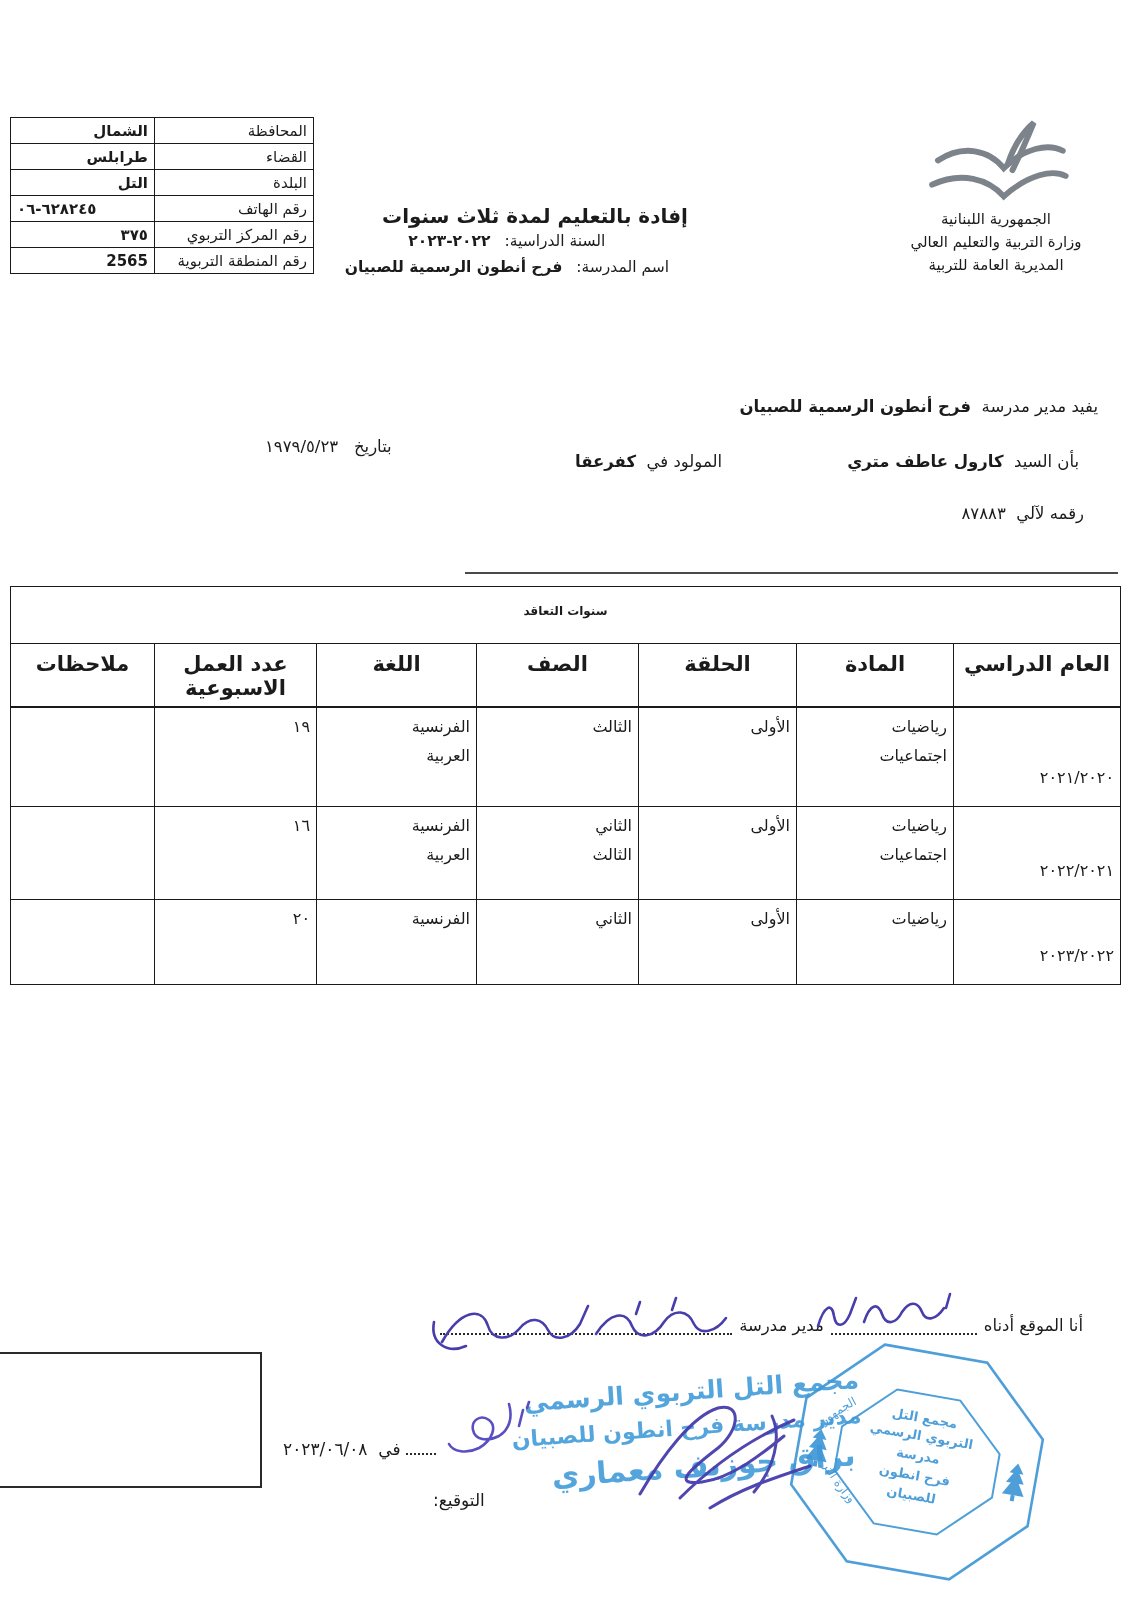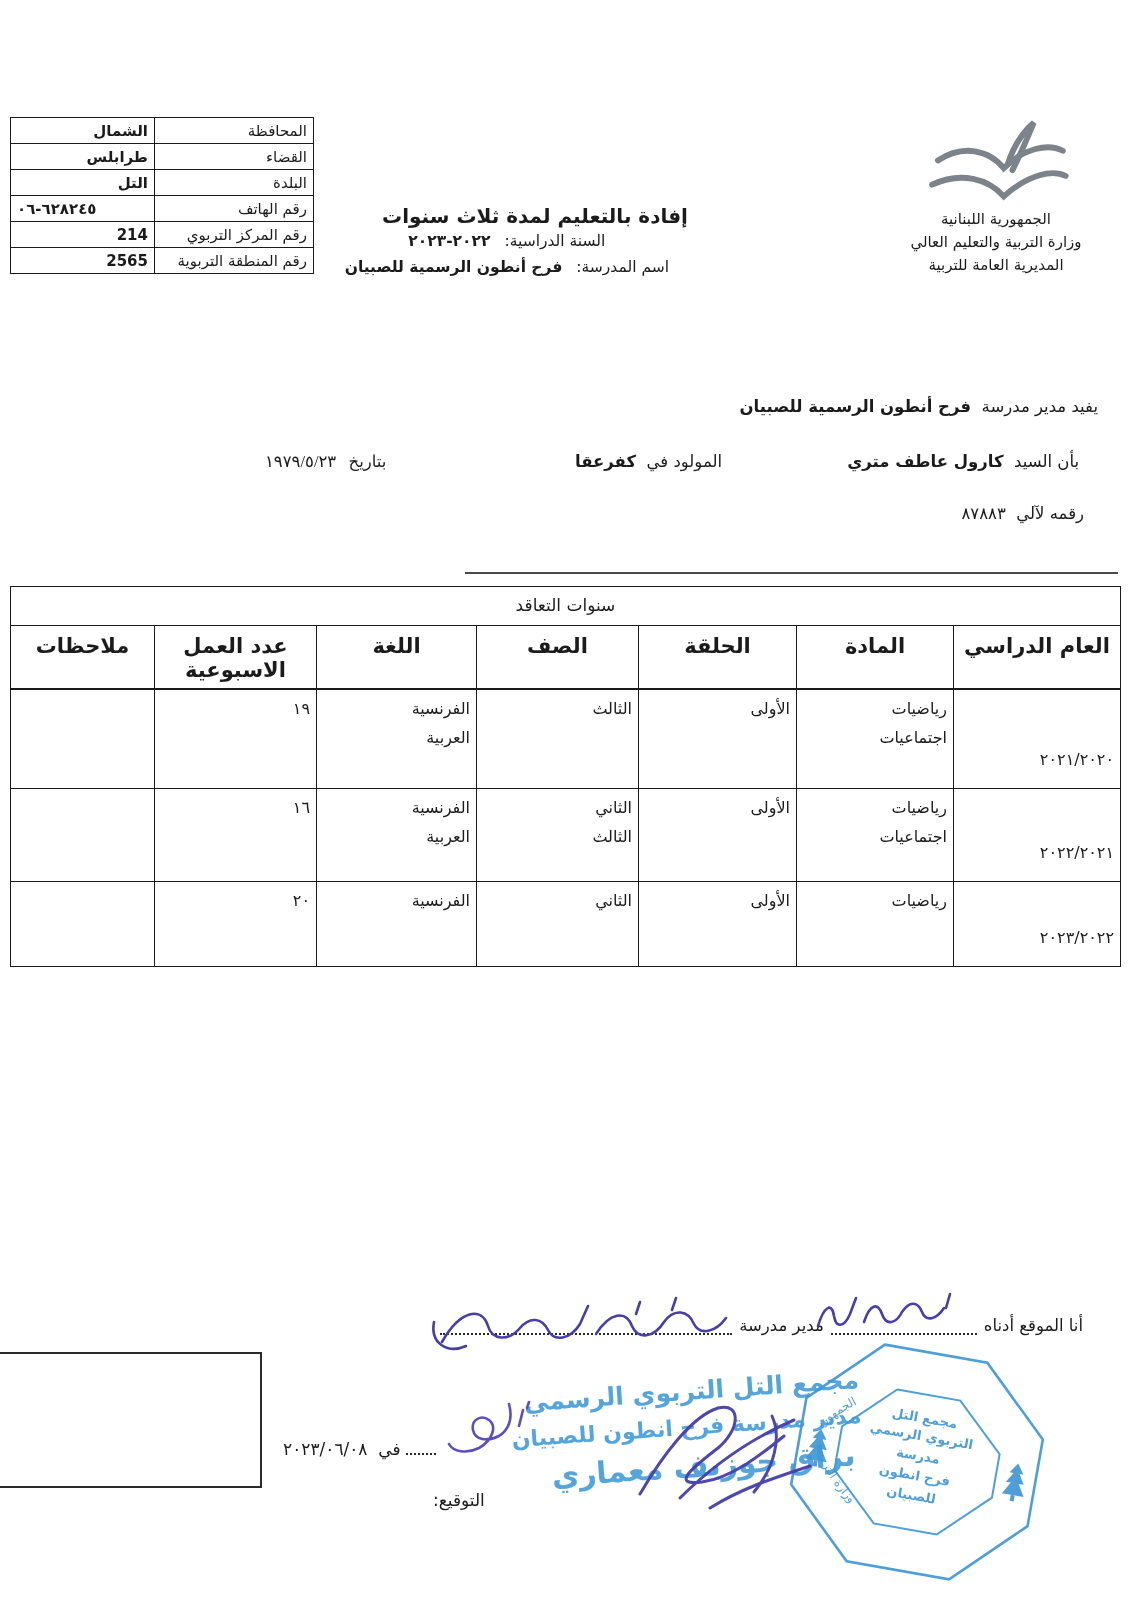--- a/index.html
+++ b/index.html
@@ -27,21 +27,21 @@
   .ministry .mline{font-size:15px;line-height:23px;white-space:nowrap;}
 
   
   .bline{position:absolute;font-size:16.5px;white-space:nowrap;}
   .bold{font-weight:bold;}
 
   
   .stray-line{position:absolute;left:465px;top:572px;width:653px;height:2px;background:#4a4a4a;}
   .ctable{position:absolute;left:10px;top:586px;border-collapse:collapse;table-layout:fixed;}
   .ctable td,.ctable th{border:1.6px solid #1a1a1a;padding:4px 6px;font-size:16px;vertical-align:top;}
-  .ctable .title-row td{height:22px;text-align:center;font-weight:normal;font-size:17px;padding:8px;}
+  .ctable .title-row td{height:22px;text-align:center;font-weight:bold;font-size:12px;padding:17px;}
   .ctable th{height:50px;text-align:center;font-weight:bold;font-size:21px;line-height:24px;
              border-bottom-width:2.6px;padding-top:8px;}
   .ctable td.c{text-align:right;line-height:29px;}
   .ml{white-space:pre-line;}
   .r1 td{height:80px;} .r2 td{height:74px;} .r3 td{height:66px;}
   .year-cell{vertical-align:bottom !important;padding-bottom:14px !important;font-size:15.5px;}
 
   
   .sign-line{position:absolute;right:46px;top:1316px;display:flex;direction:rtl;align-items:flex-end;
              gap:7px;font-size:16.5px;white-space:nowrap;}
@@ -77,21 +77,21 @@
       <tr>
         <td class="lbl">البلدة</td>
         <td class="val">التل</td>
       </tr>
       <tr>
         <td class="lbl">رقم الهاتف</td>
         <td class="val ltrnum">٠٦-٦٢٨٢٤٥</td>
       </tr>
       <tr>
         <td class="lbl">رقم المركز التربوي</td>
-        <td class="val">214</td>
+        <td class="val">٣٧٥</td>
       </tr>
       <tr>
         <td class="lbl">رقم المنطقة التربوية</td>
         <td class="val">2565</td>
       </tr>
     </tbody>
   </table>
 
   <div class="doc-title">إفادة بالتعليم لمدة ثلاث سنوات</div>
   <div class="year-school">
@@ -121,21 +121,21 @@
     <span class="bold">فرح أنطون الرسمية للصبيان</span>
   </div>
   <div class="bline" style="top:452px;right:50px;">
     <span>بأن السيد</span>&nbsp;
     <span class="bold">كارول عاطف متري</span>
   </div>
   <div class="bline" style="top:452px;left:575px;">
     <span>المولود في</span>&nbsp;
     <span class="bold">كفرعقا</span>
   </div>
-  <div class="bline" style="top:452px;left:265px;font-family:Liberation Serif, serif;">
+  <div class="bline" style="top:437px;left:265px;">
     <span>بتاريخ</span>&nbsp;&nbsp;
     <span>١٩٧٩/٥/٢٣</span>
   </div>
   <div class="bline" style="top:504px;right:45px;margin-left:24px;">
     <span>رقمه لآلي</span>&nbsp;
     <span>٨٧٨٨٣</span>
   </div>
 
   <div class="stray-line"></div>
 

